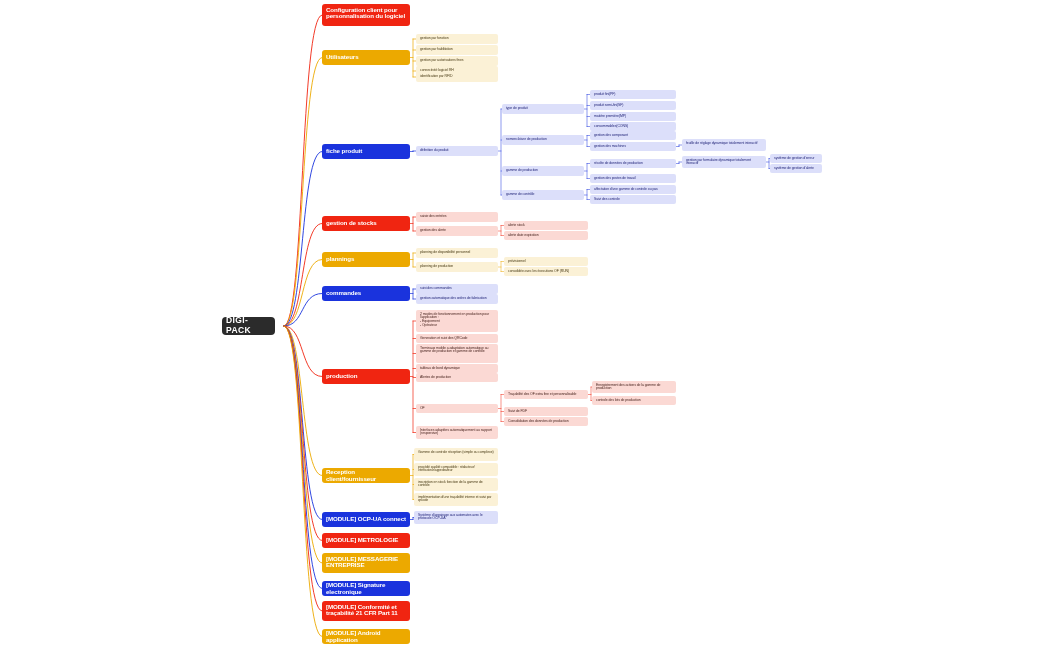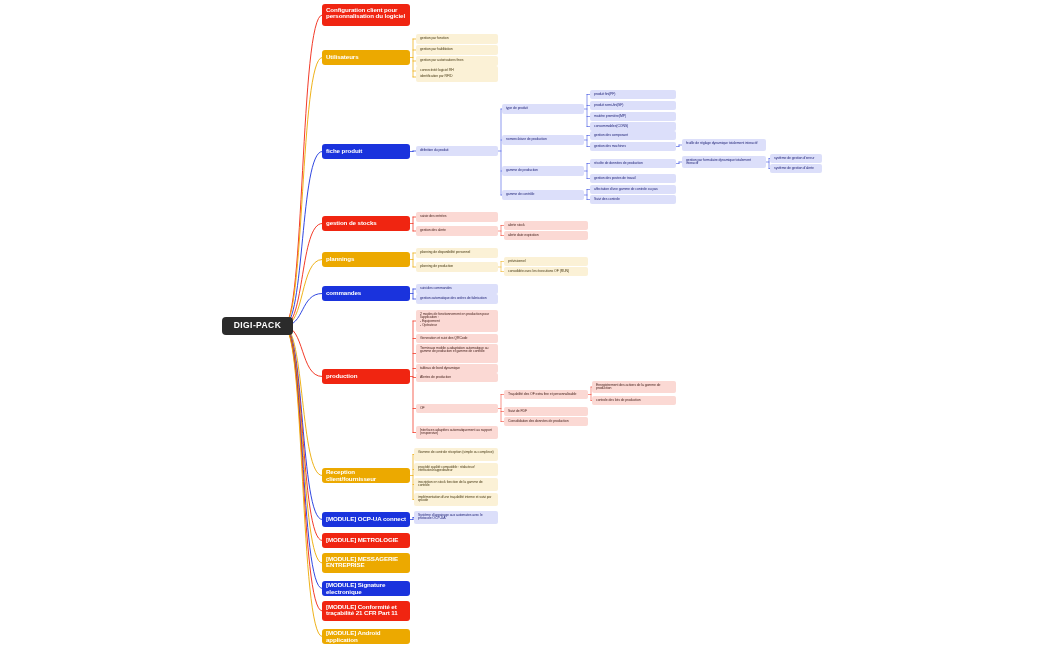--- a/index.html
+++ b/index.html
@@ -157,21 +157,21 @@
       <path d="M 501 394.5 L 501 421.5" fill="none" stroke="#F02511" stroke-width="0.5" stroke-linecap="round"></path>
       <path d="M 501 394.5 L 504 394.5" fill="none" stroke="#F02511" stroke-width="0.5" stroke-linecap="round"></path>
       <path d="M 501 411.5 L 504 411.5" fill="none" stroke="#F02511" stroke-width="0.5" stroke-linecap="round"></path>
       <path d="M 501 421.5 L 504 421.5" fill="none" stroke="#F02511" stroke-width="0.5" stroke-linecap="round"></path>
       <path d="M 588 394.5 L 591 394.5" fill="none" stroke="#F02511" stroke-width="0.5" stroke-linecap="round"></path>
       <path d="M 591 387 L 591 400.5" fill="none" stroke="#F02511" stroke-width="0.5" stroke-linecap="round"></path>
       <path d="M 591 387 L 592 387" fill="none" stroke="#F02511" stroke-width="0.5" stroke-linecap="round"></path>
       <path d="M 591 400.5 L 592 400.5" fill="none" stroke="#F02511" stroke-width="0.5" stroke-linecap="round"></path>
     </svg>
   <div id="nodes">
-      <div class="node n-root" style="left: 222px; top: 317px; width: 71px; height: 18px;">DIGI-PACK</div>
+      <div class="node n-root" style="left: 222px; top: 317px; width: 53px; height: 18px;">DIGI-PACK</div>
       <div class="node l1 red multiline" style="left: 322px; top: 4px; width: 88px; height: 22px;">
         <span style="white-space: pre-line;">Configuration client pour personnalisation du logiciel</span>
       </div>
       <div class="node l1 gold" style="left: 322px; top: 50px; width: 88px; height: 15px;">
         <span style="white-space: pre-line;">Utilisateurs</span>
       </div>
       <div class="node ln gold" style="left: 416px; top: 34px; width: 82px; height: 10px;">
         <span style="white-space: pre-line;">gestion par fonction</span>
       </div>
       <div class="node ln gold" style="left: 416px; top: 45px; width: 82px; height: 10px;">

